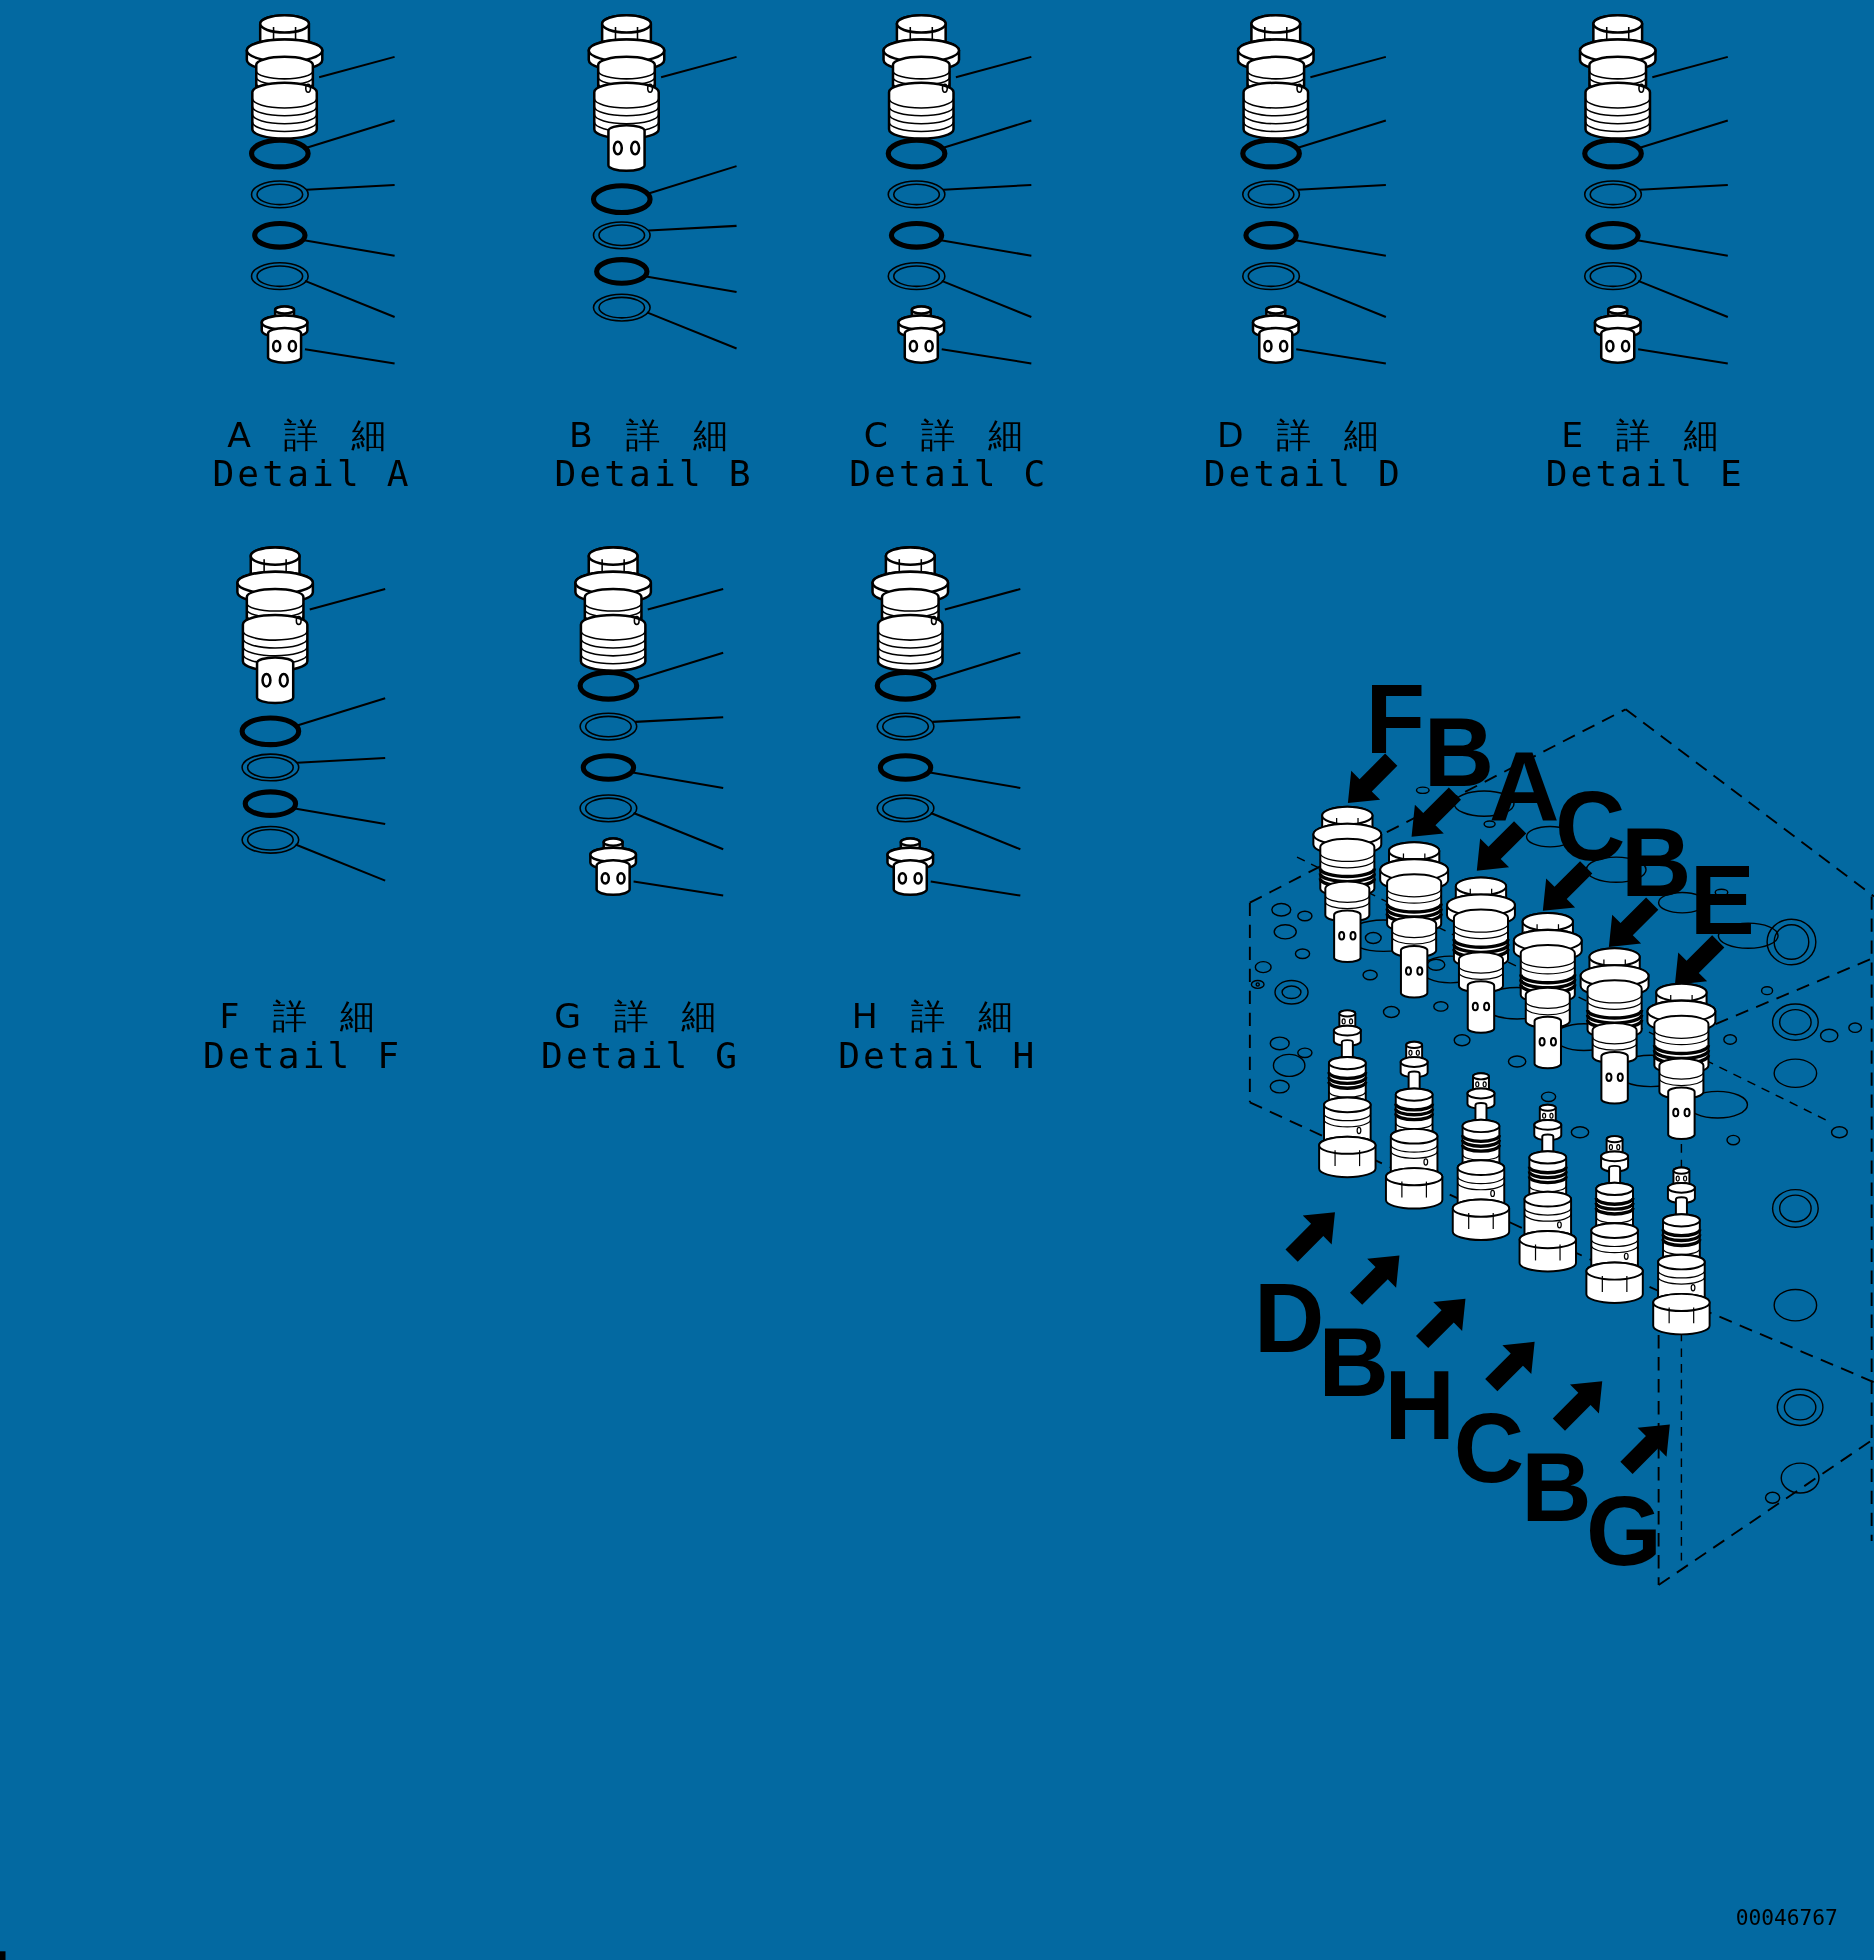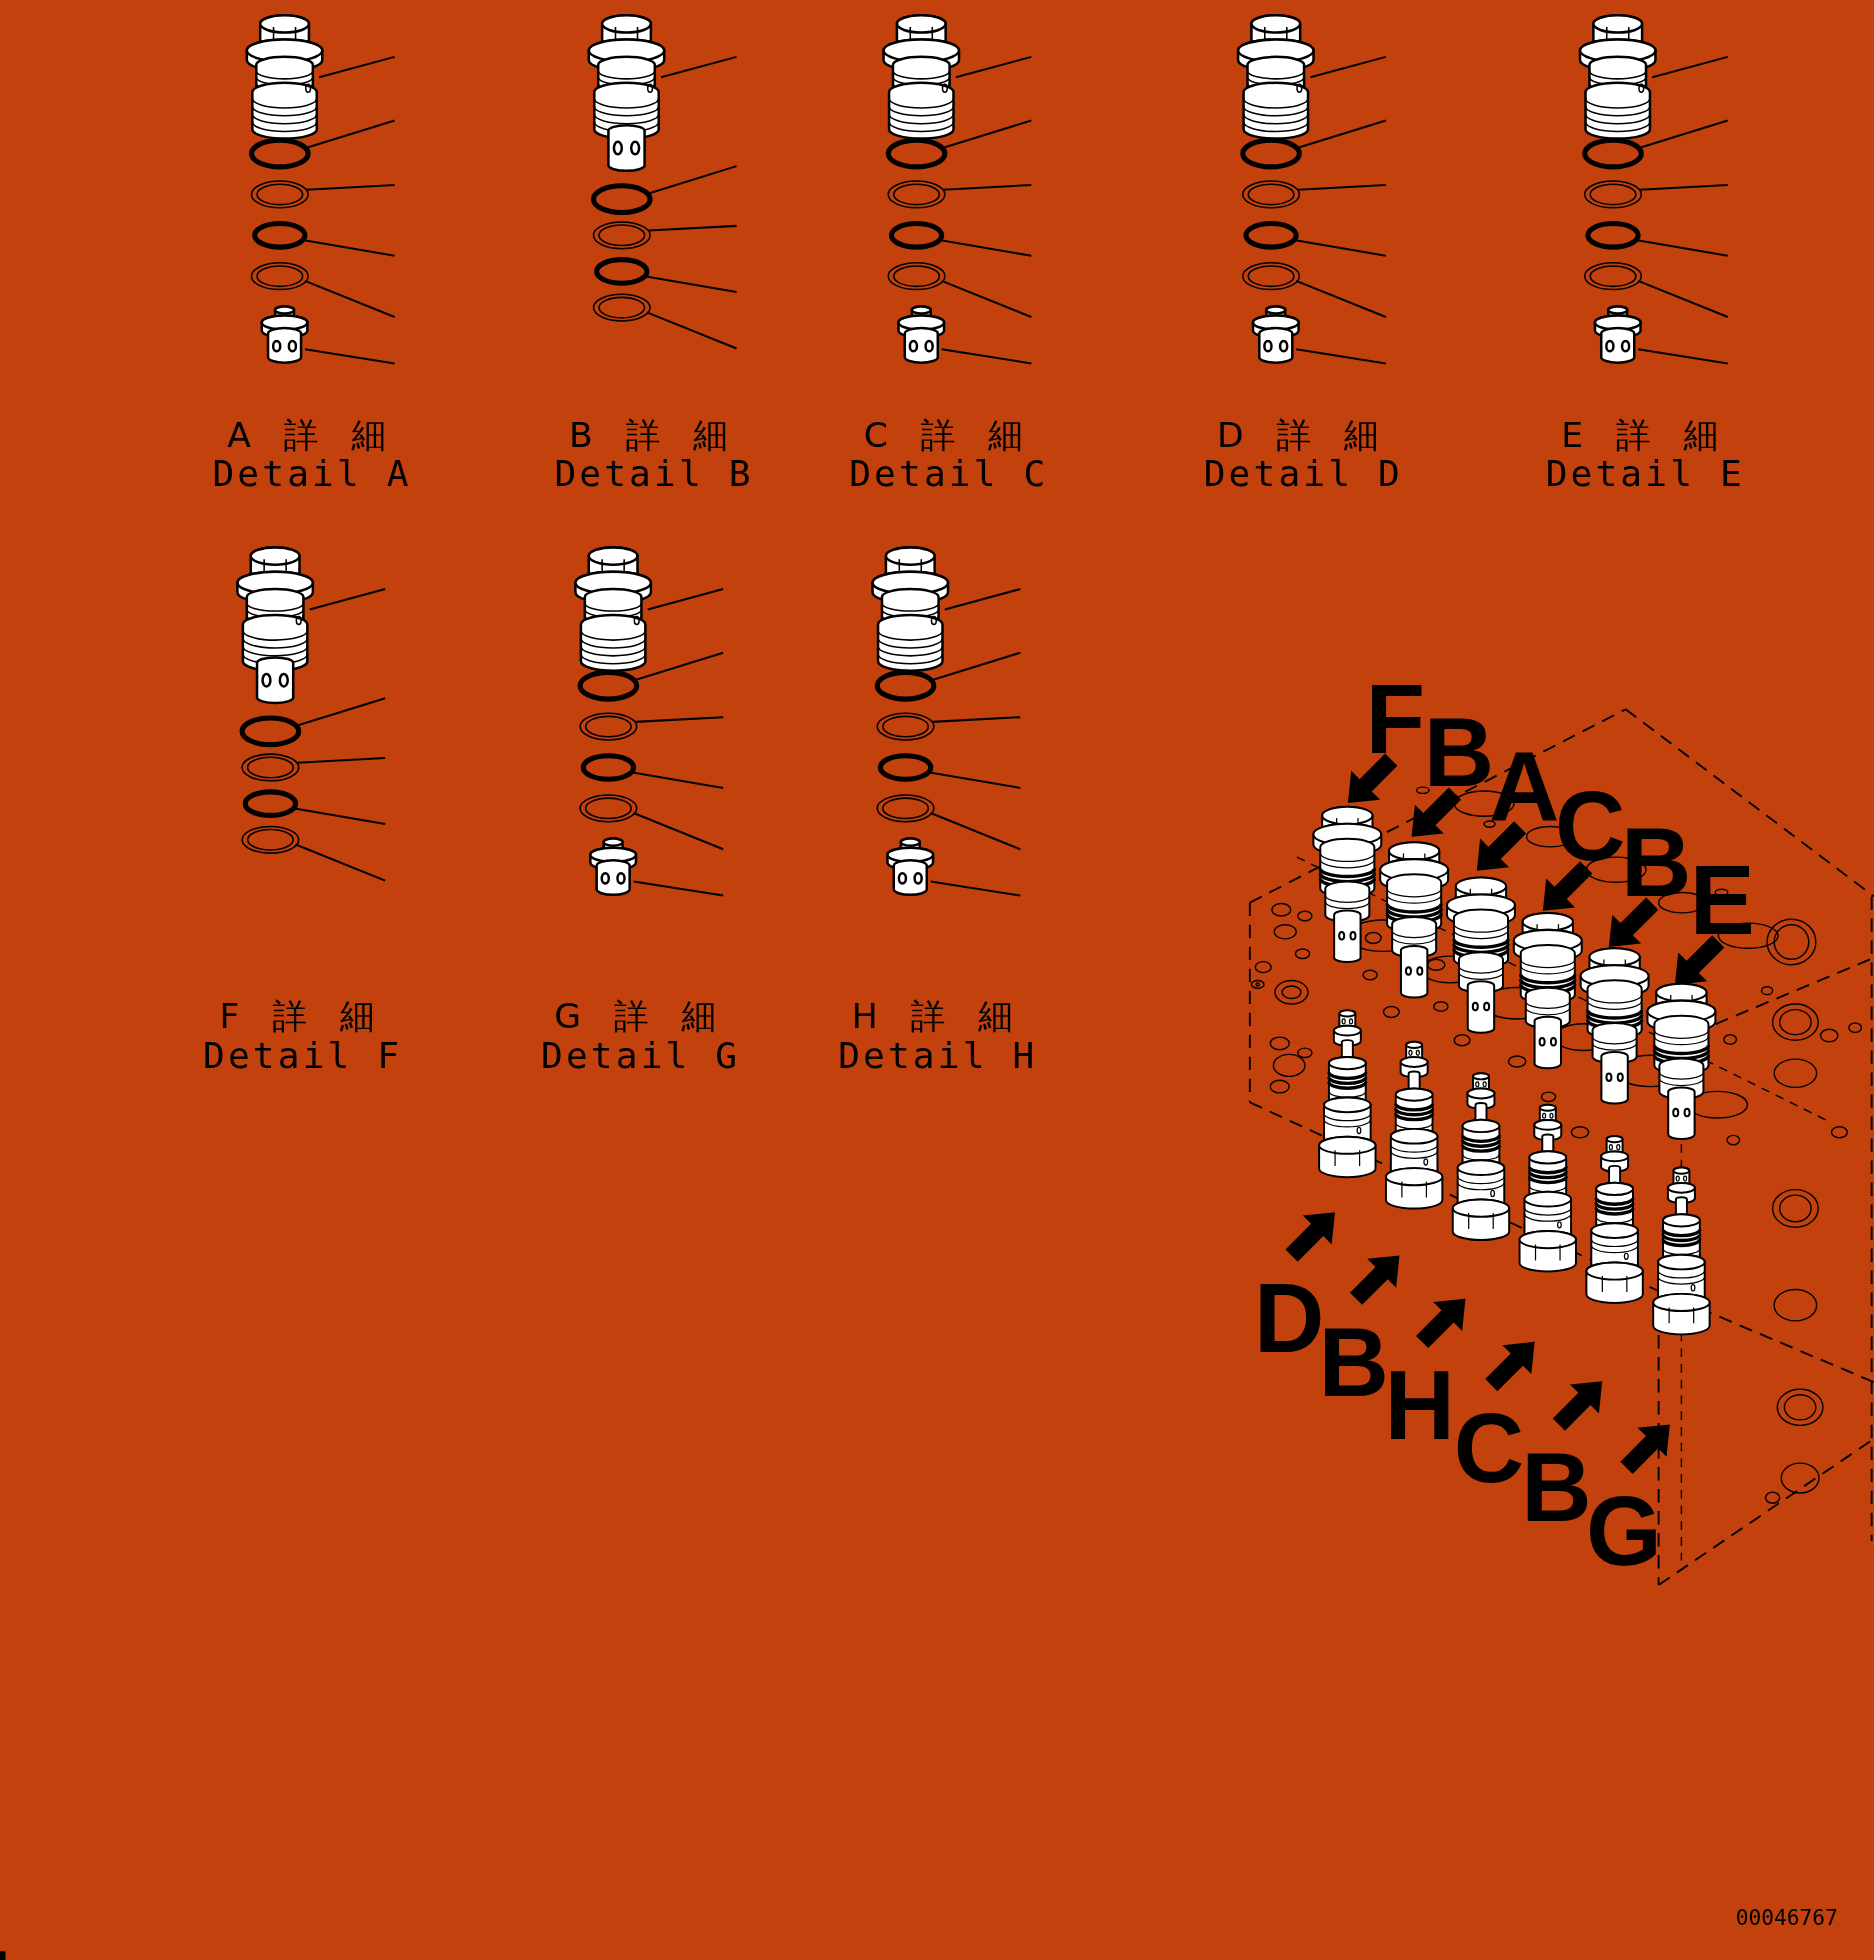--- a/index.html
+++ b/index.html
@@ -1,17 +1,17 @@
 <!DOCTYPE html>
 <html style="font-size:12.6px"><head>
 <meta charset="utf-8">
 <style>
   html,body { margin:0; padding:0; background:#e8e8e8; }
   .page {
-    position:relative; width:1874px; height:1961px; background:#c2410c;
+    position:relative; width:1874px; height:1961px; background:#0369a1;
     font-family:"Liberation Sans", sans-serif;
   }
   svg { position:absolute; left:0; top:0; }
   
   .ln    { stroke:#000; stroke-width:3.2; stroke-linejoin:round; stroke-linecap:round; }
   .f     { fill:#fff; }
   .thin  { stroke:#000; stroke-width:2;   fill:none; }
   .oring { stroke:#000; stroke-width:6.5; fill:none; }
   .band  { stroke:#000; stroke-width:5.5; fill:none; }
   .leader{ stroke:#000; stroke-width:2.6; }

